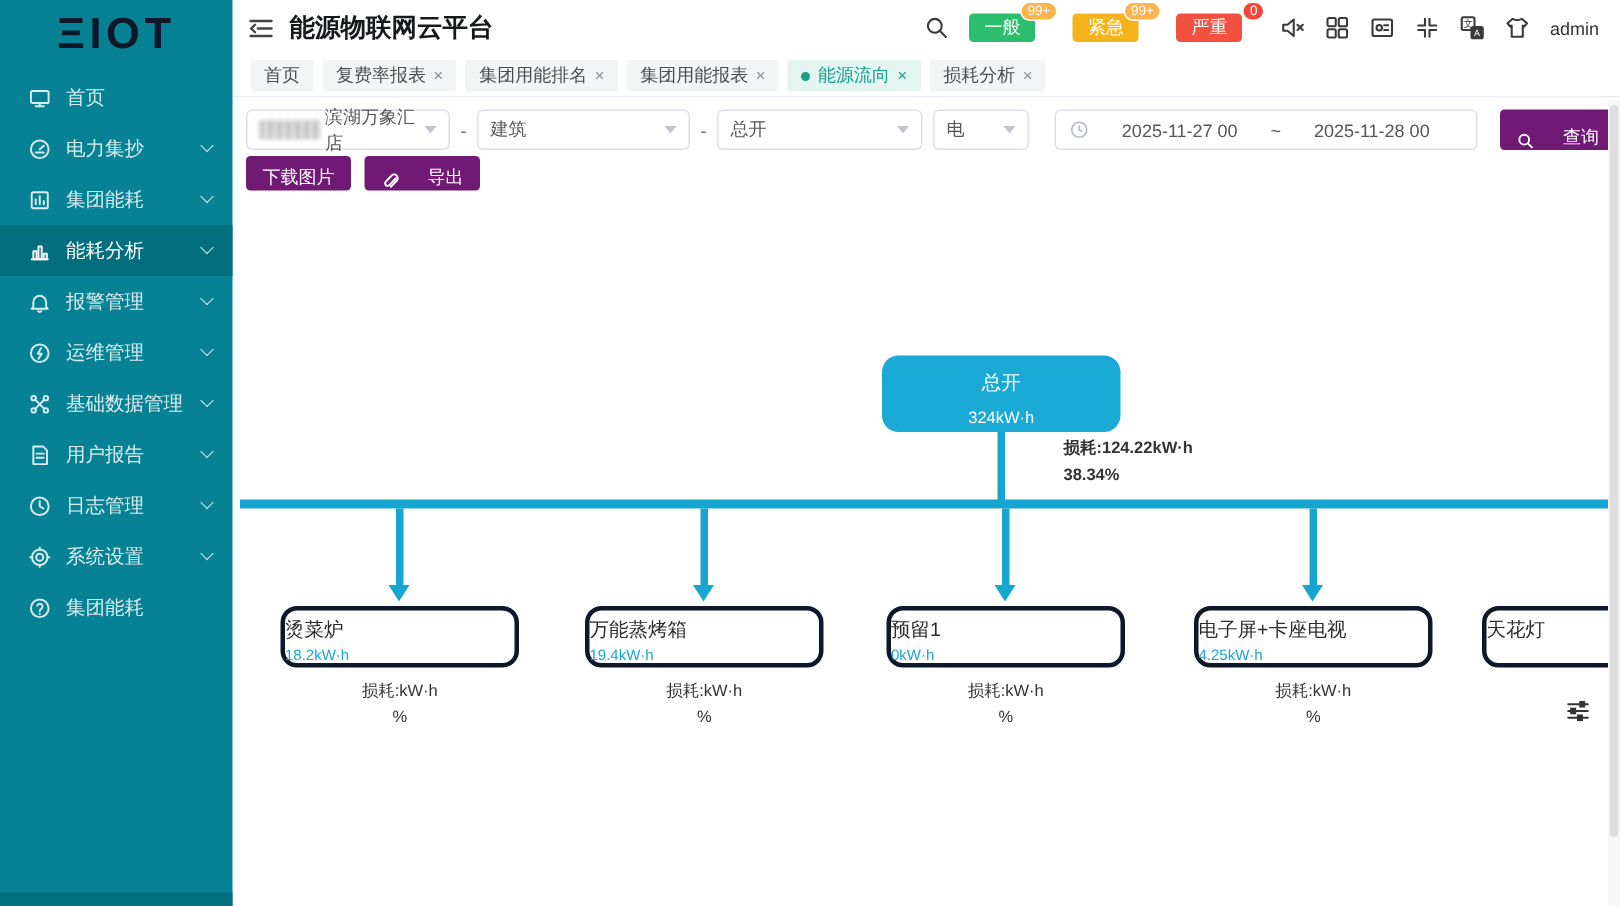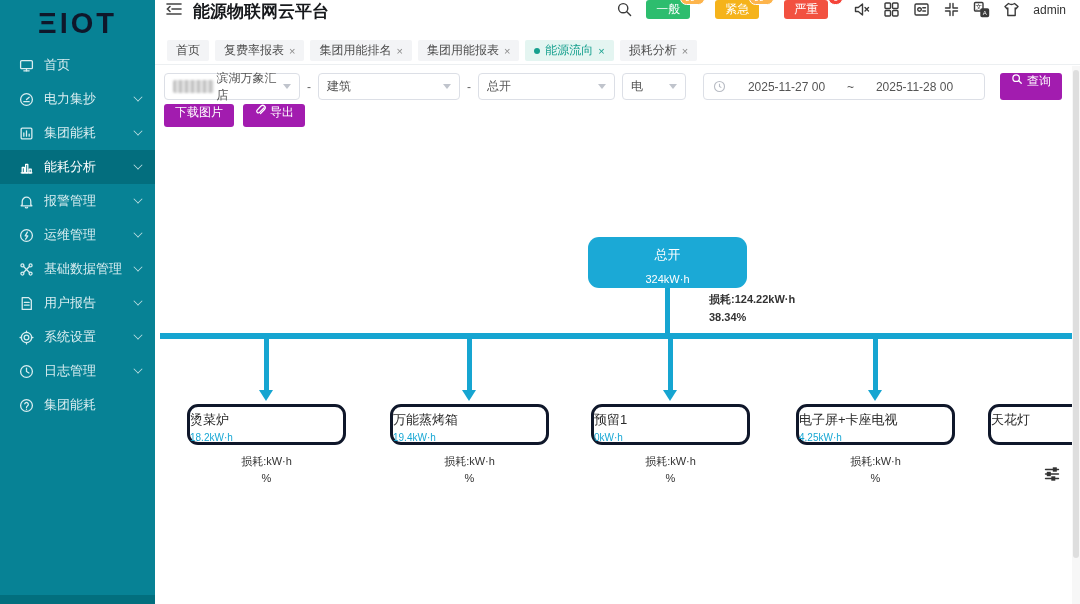--- a/index.html
+++ b/index.html
@@ -15,21 +15,21 @@
   .mi-icon { width:15px; height:15px; margin-right:10px; flex:none; display:flex; }
   .mi-icon svg { width:15px; height:15px; stroke:#d9edf0; fill:none; stroke-width:1.2; stroke-linecap:round; stroke-linejoin:round; }
   .menu-item.active .mi-icon svg { stroke:#fff; }
   .chev { margin-left:auto; width:8px; height:8px; border-right:1.5px solid #c4e2e6; border-bottom:1.5px solid #c4e2e6; transform:rotate(45deg) scale(.8); margin-top:-4px; }
   .side-footer { position:absolute; bottom:0; left:0; width:100%; height:9px; background:#026f7e; }
 
   
   .main { position:absolute; left:155px; top:0; width:925px; height:604px; background:#fff; overflow:hidden; }
 
   
-  .header { height:37px; display:flex; align-items:flex-start; padding:0 14px 0 10px; }
+  .header { height:37px; display:flex; align-items:center; padding:0 14px 0 10px; }
   .fold { width:18px; height:18px; cursor:pointer; }
   .fold svg { stroke:#444; stroke-width:1.6; stroke-linecap:round; }
   .page-title { font-size:17px; font-weight:bold; color:#17191c; margin-left:10px; }
   .header-right { margin-left:auto; display:flex; align-items:center; gap:13px; }
   .hicon { width:17px; height:17px; cursor:pointer; display:flex; }
   .hicon svg { width:17px; height:17px; stroke:#3a3a3a; fill:none; stroke-width:1.4; stroke-linecap:round; stroke-linejoin:round; }
   .badge { position:relative; color:#fff; font-size:12px; padding:2px 10px 3px; border-radius:3px; cursor:pointer; margin-right:12px; line-height:14px; }
   .badge .sup { position:absolute; top:-8px; right:-15px; background:#fdb44c; color:#fff; border:1px solid #fff; border-radius:8px; font-size:9px; line-height:11px; padding:0 4px; }
   .badge.b-green { background:#2dbd6e; }
   .badge.b-amber { background:#f5b31b; }
@@ -48,21 +48,21 @@
   
   .filters { position:absolute; left:9px; top:73px; display:flex; align-items:center; gap:7px; }
   .select { height:27px; border:1px solid #dcdfe6; border-radius:4px; background:#fff; display:flex; align-items:center; padding:0 8px; color:#555; cursor:pointer; }
   .caret { margin-left:auto; width:0; height:0; border-left:4px solid transparent; border-right:4px solid transparent; border-top:5px solid #c0c4cc; }
   .sep { color:#666; }
   .blurmask { width:44px; height:13px; border-radius:2px; margin-right:3px;
       background:repeating-linear-gradient(90deg,#c2c2c2 0 3px,#e3e3e3 3px 6px); filter:blur(1.3px); }
   .datebox { width:282px; height:27px; border:1px solid #dcdfe6; border-radius:4px; display:flex; align-items:center; padding:0 9px; color:#555; cursor:pointer; }
   .datebox svg { width:13px; height:13px; stroke:#b8bcc4; fill:none; stroke-width:1.2; }
   .datebox .dt { flex:1; text-align:center; }
-  .btn { background:#a21caf; color:#fff; border:none; border-radius:3px; height:27px; padding:0 11px; font-size:12px; display:flex; align-items:flex-start; gap:4px; cursor:pointer; font-family:inherit; }
+  .btn { background:#701a75; color:#fff; border:none; border-radius:3px; height:27px; padding:0 11px; font-size:12px; display:flex; align-items:flex-end; gap:19px; cursor:pointer; font-family:inherit; }
   .btn svg { width:12px; height:12px; stroke:#fff; fill:none; stroke-width:1.5; stroke-linecap:round; }
   .actions { position:absolute; left:9px; top:104px; display:flex; gap:9px; }
   .actions .btn { height:23px; }
 
   
   .flow { position:absolute; inset:0; pointer-events:none; }
   .flow * { pointer-events:auto; }
   .root-node { position:absolute; left:433px; top:237px; width:159px; height:51px; background:#1ba9d6; border-radius:11px; color:#fff; text-align:center; cursor:pointer; }
   .root-node .rt { font-size:13px; margin-top:9px; }
   .root-node .rv { font-size:11px; margin-top:9px; }
@@ -184,40 +184,40 @@
             <line x1="5" y1="8.5" x2="9.5" y2="8.5"></line>
           </svg>
         </span>
       <span>用户报告</span>
       <span class="chev"></span>
     </div>
 
     <div class="menu-item">
       <span class="mi-icon">
           <svg viewBox="0 0 14 14">
+            <circle cx="7" cy="7" r="5.5"></circle>
+            <polyline points="7,3.8 7,7 9.3,8.4"></polyline>
+          </svg>
+        </span>
+      <span>日志管理</span>
+      <span class="chev"></span>
+    </div>
+
+    <div class="menu-item">
+      <span class="mi-icon">
+          <svg viewBox="0 0 14 14">
             <circle cx="7" cy="7" r="2.2"></circle>
             <circle cx="7" cy="7" r="4.8"></circle>
             <line x1="7" y1="1" x2="7" y2="2.4"></line>
             <line x1="7" y1="11.6" x2="7" y2="13"></line>
             <line x1="1" y1="7" x2="2.4" y2="7"></line>
             <line x1="11.6" y1="7" x2="13" y2="7"></line>
           </svg>
         </span>
       <span>系统设置</span>
-      <span class="chev"></span>
-    </div>
-
-    <div class="menu-item">
-      <span class="mi-icon">
-          <svg viewBox="0 0 14 14">
-            <circle cx="7" cy="7" r="5.5"></circle>
-            <polyline points="7,3.8 7,7 9.3,8.4"></polyline>
-          </svg>
-        </span>
-      <span>日志管理</span>
       <span class="chev"></span>
     </div>
 
     <div class="menu-item">
       <span class="mi-icon">
           <svg viewBox="0 0 14 14">
             <circle cx="7" cy="7" r="5.5"></circle>
             <path d="M5.4 5.4 a1.7 1.7 0 1 1 2.4 2 c-.6.4-.8.8-.8 1.4"></path>
             <line x1="7" y1="10.4" x2="7" y2="10.6"></line>
           </svg>

